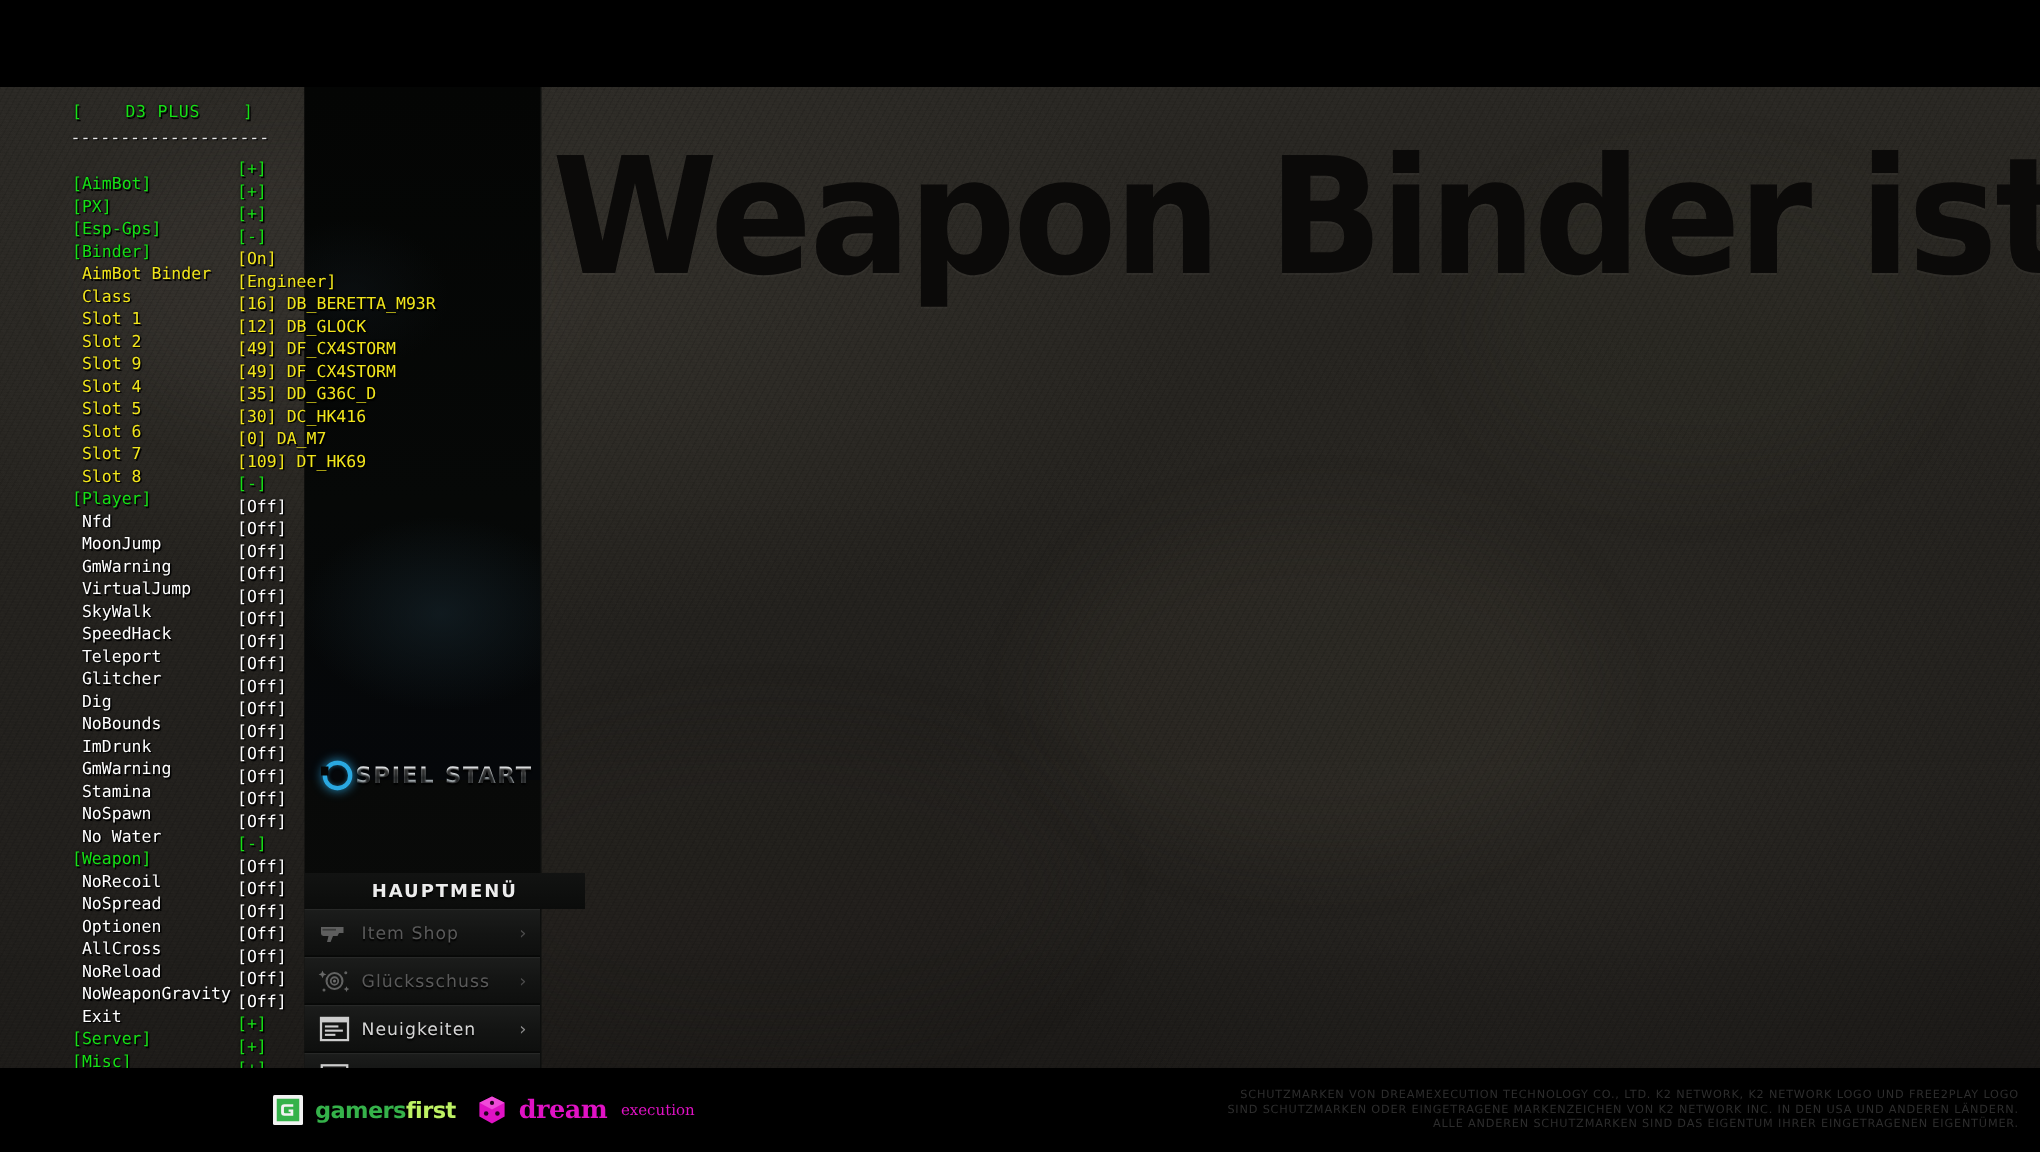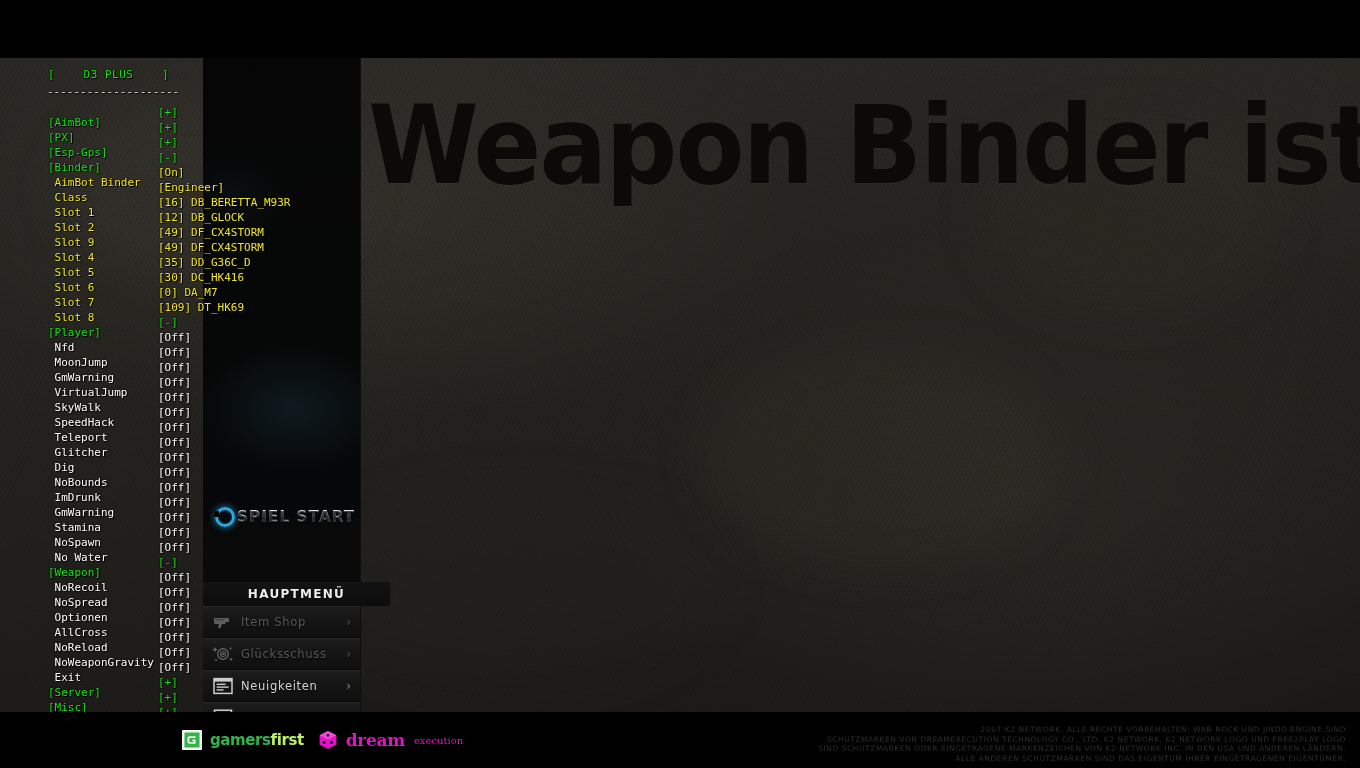--- a/index.html
+++ b/index.html
@@ -432,19 +432,18 @@
       <path d="M10 1 L18.4 5.2 L10 9.6 L1.6 5.2 Z" fill="#f04ad8"></path>
       <circle cx="6.1" cy="12.4" r="1.5" fill="#26001f"></circle>
       <circle cx="13.6" cy="12.4" r="1.5" fill="#26001f"></circle>
       <circle cx="10" cy="5.3" r="1.4" fill="#26001f"></circle>
     </svg>
     <span class="de-txt">dream</span>
     <span class="de-sub">execution</span>
   </div>
 
   <div class="legal">
-    <div>2007 K2 NETWORK. ALLE RECHTE VORBEHALTEN: WAR ROCK UND JINDO ENGINE SIND</div>
     <div>SCHUTZMARKEN VON DREAMEXECUTION TECHNOLOGY CO., LTD. K2 NETWORK, K2 NETWORK LOGO UND FREE2PLAY LOGO</div>
     <div>SIND SCHUTZMARKEN ODER EINGETRAGENE MARKENZEICHEN VON K2 NETWORK INC. IN DEN USA UND ANDEREN LÄNDERN.</div>
     <div>ALLE ANDEREN SCHUTZMARKEN SIND DAS EIGENTUM IHRER EINGETRAGENEN EIGENTÜMER.</div>
   </div>
 
 </div>
 
 </body></html>

